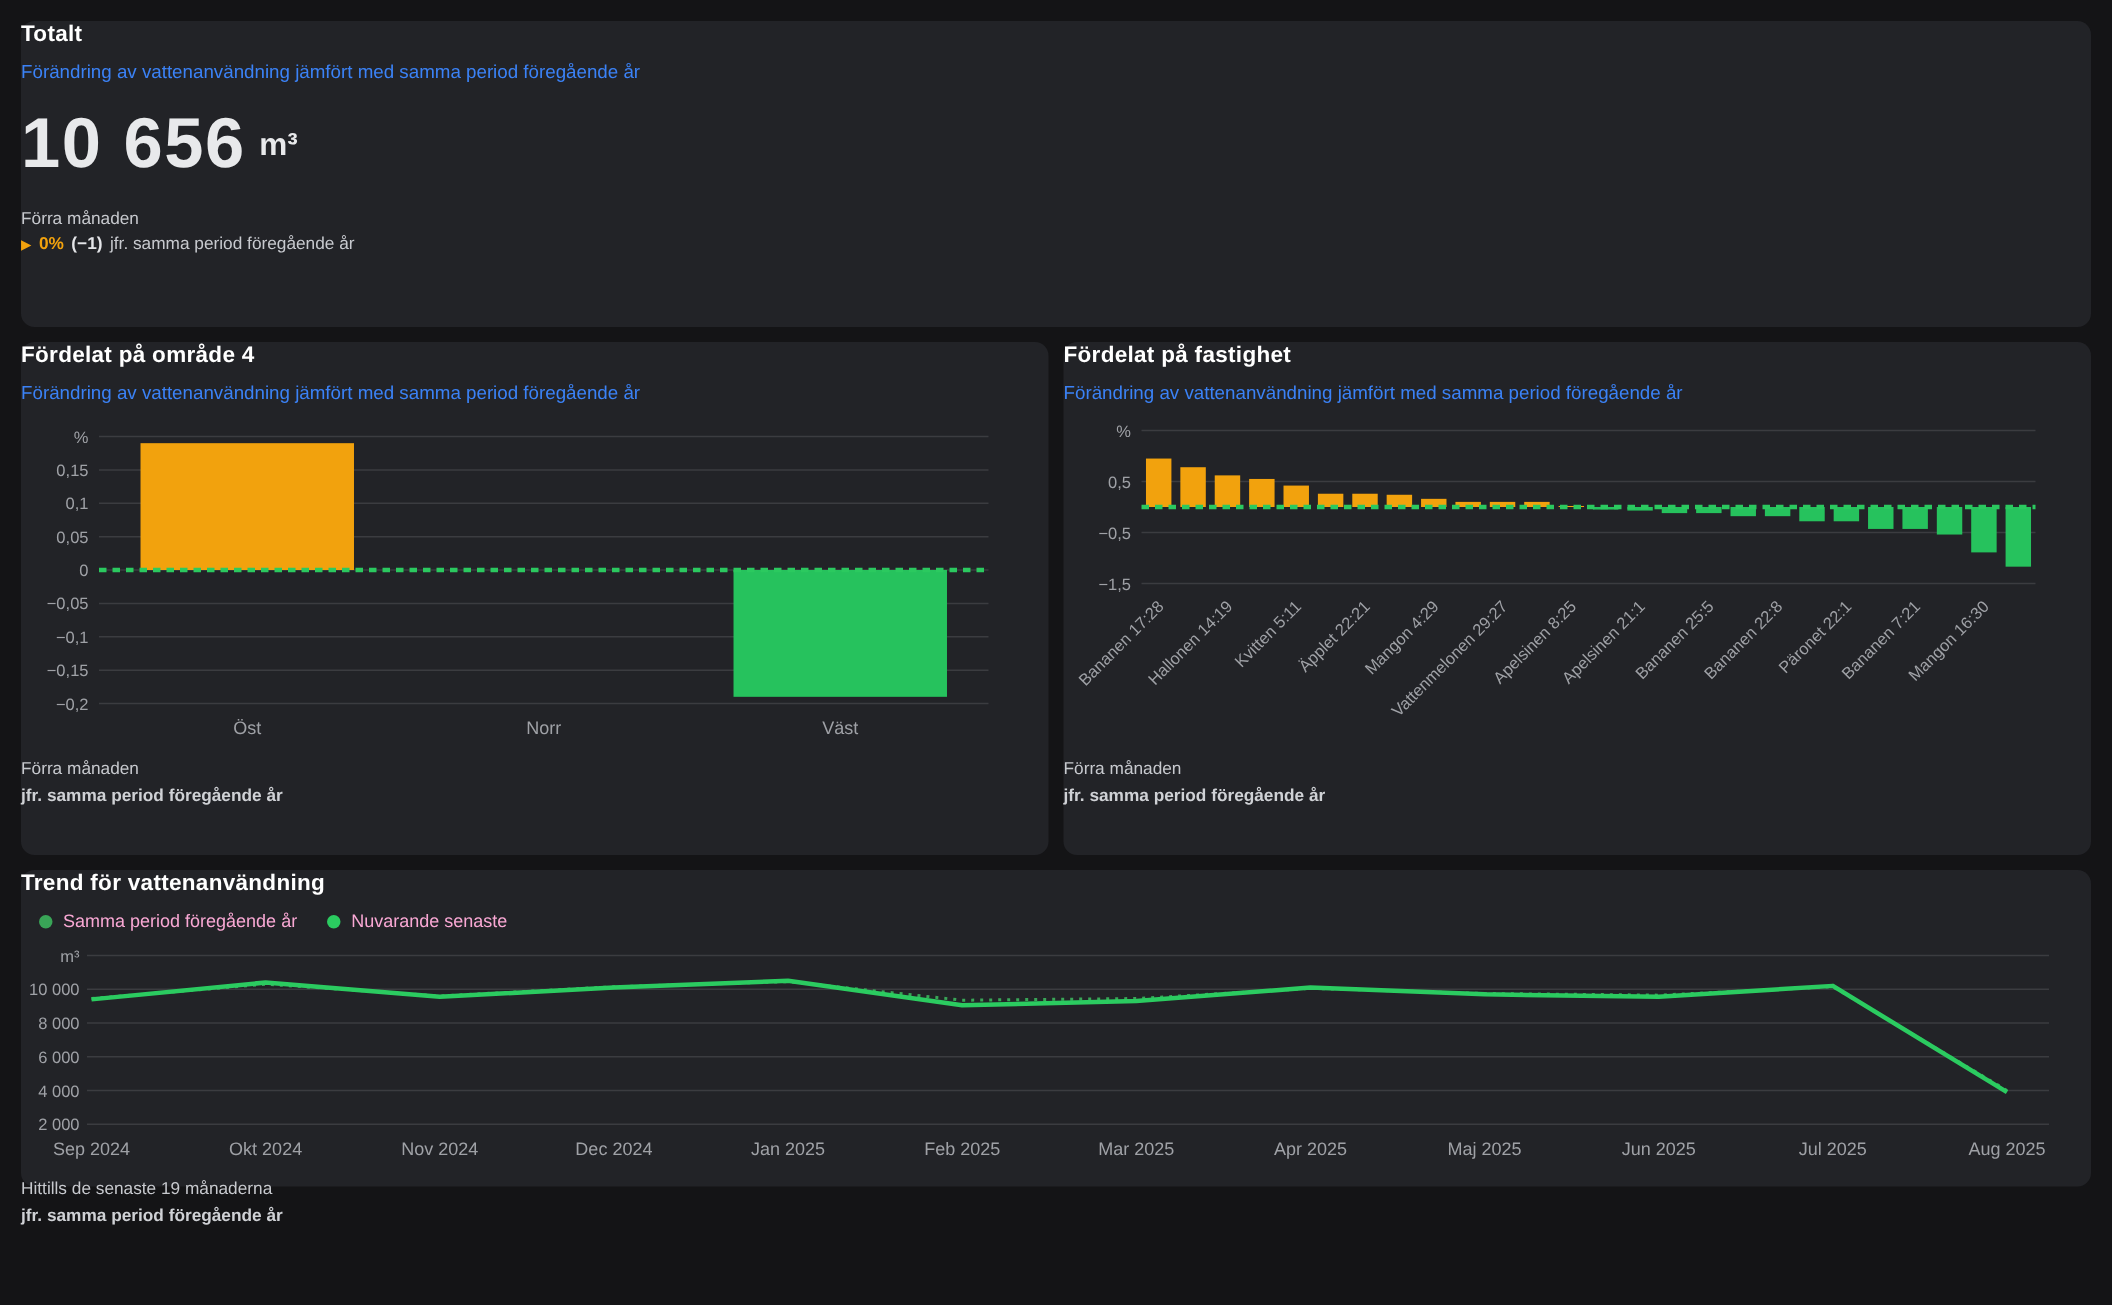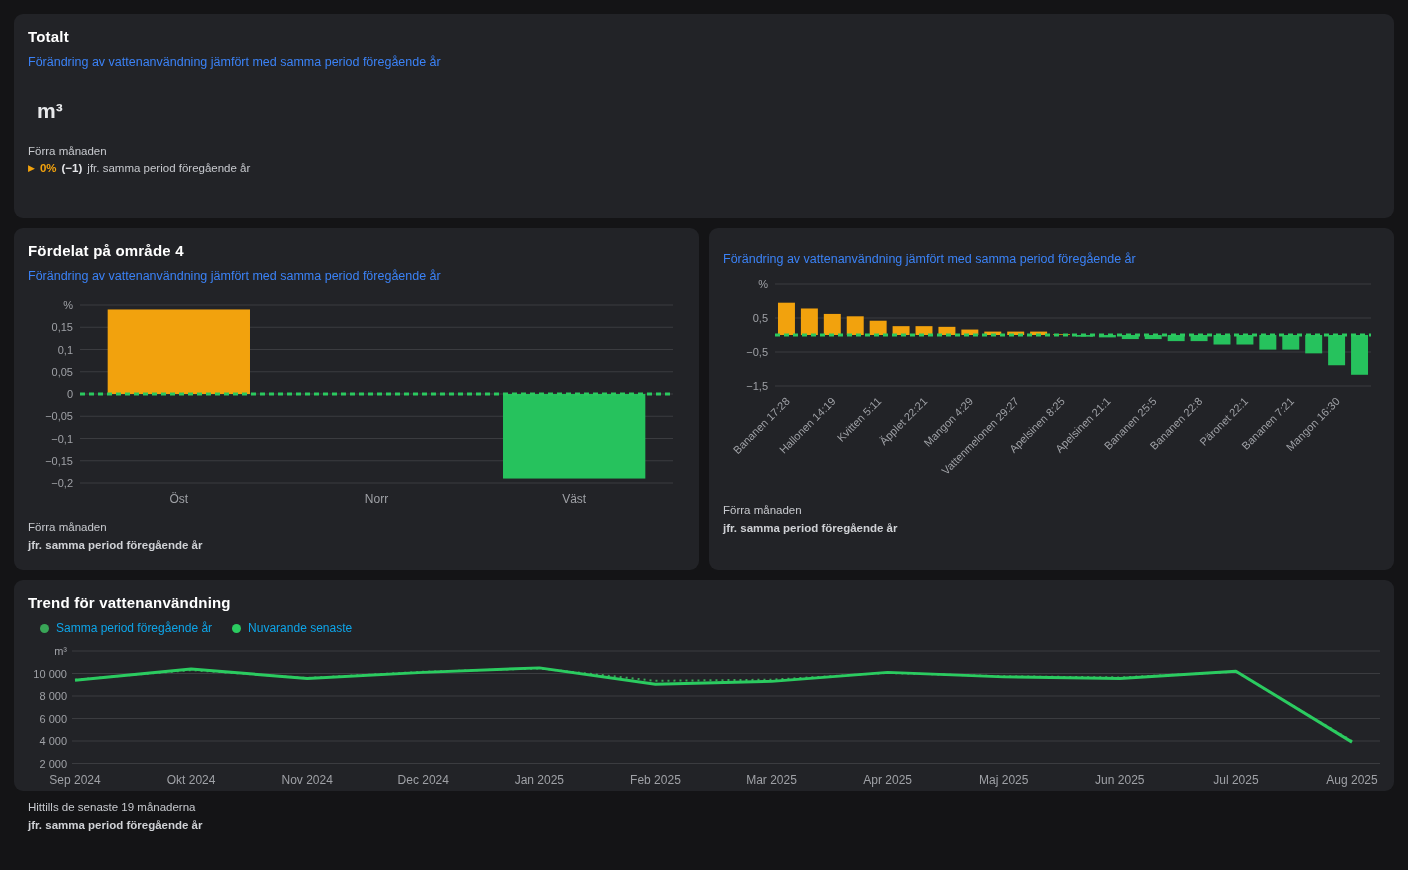--- a/index.html
+++ b/index.html
@@ -4,21 +4,21 @@
 <style>
   * { box-sizing: border-box; }
   html,body { margin:0; padding:0; }
   body {
     width:1408px; height:870px; overflow:hidden;
     background:#141416;
     font-family:"Liberation Sans", sans-serif;
     color:#E8E9EB;
   }
   .page { padding:14px; display:flex; flex-direction:column; gap:10px; }
-  .panel { background:#222327; border-radius:9px; padding:14px; }
+  .panel { background:#222327; border-radius:9px; }
   .panel-total { height:204px; }
   .row { display:flex; gap:10px; }
   .row .panel { flex:1; height:342px; }
   .panel-trend { height:211px; }
 
   .title { font-size:15px; font-weight:700; color:#FFFFFF; letter-spacing:.2px; }
   .subtitle { font-size:12.5px; color:#3b82f6; margin-top:10px; }
 
   .big-value { margin-top:16px; display:flex; align-items:flex-start; }
   .big-value .num { font-size:47px; font-weight:700; color:#E8E9EB; letter-spacing:1px; line-height:1; }
@@ -31,33 +31,34 @@
   .delta-val { color:#E4E5E8; font-weight:700; }
   .delta-suffix { color:#C7C9CE; }
 
   svg.chart { display:block; margin-top:8px; }
   svg text { font-family:"Liberation Sans", sans-serif; }
 
   .foot { margin-top:4px; font-size:11.5px; color:#C7C9CE; line-height:1.55; }
   .foot .l2 { font-weight:700; color:#CFD1D5; }
   .panel-trend .foot { margin-top:6px; }
 
-  .legend { margin:10px 0 0 12px; display:flex; align-items:center; gap:20px; font-size:12px; color:#0ea5e9; }
+  .legend { margin:10px 0 0 12px; display:flex; align-items:center; gap:20px; font-size:12px; color:#f9a8d4; }
   .legend-item { display:inline-flex; align-items:center; gap:7px; cursor:default; }
   .legend-dot { width:9px; height:9px; border-radius:50%; display:inline-block; }
 </style>
 </head>
 <body>
 
 <div class="page">
 
   <section class="panel panel-total">
     <div class="title">Totalt</div>
     <div class="subtitle">Förändring av vattenanvändning jämfört med samma period föregående år</div>
     <div class="big-value">
+      <span class="num">10 656</span>
       <span class="unit">m³</span>
     </div>
     <div class="mini-label">Förra månaden</div>
     <div class="delta-row">
       <span class="delta-icon">▶</span>
       <span class="delta-pct">0%</span>
       <span class="delta-val">(−1)</span>
       <span class="delta-suffix">jfr. samma period föregående år</span>
     </div>
   </section>
@@ -92,20 +93,21 @@
           <text x="348.5" y="212" fill="#9FA1A6" font-size="12" text-anchor="middle">Norr</text>
           <text x="546.1666666666666" y="212" fill="#9FA1A6" font-size="12" text-anchor="middle">Väst</text>
         </svg>
       <div class="foot">
         <div>Förra månaden</div>
         <div class="l2">jfr. samma period föregående år</div>
       </div>
     </section>
 
     <section class="panel">
+      <div class="title">Fördelat på fastighet</div>
       <div class="subtitle">Förändring av vattenanvändning jämfört med samma period föregående år</div>
       <svg id="chart-property" class="chart" width="657" height="224" viewBox="0 0 657 224">
           <line x1="52" x2="648" y1="10" y2="10" stroke="#3B3C40" stroke-width="1"></line>
           <line x1="52" x2="648" y1="44" y2="44" stroke="#3B3C40" stroke-width="1"></line>
           <text x="45" y="48" fill="#9FA1A6" font-size="11" text-anchor="end">0,5</text>
           <line x1="52" x2="648" y1="78" y2="78" stroke="#3B3C40" stroke-width="1"></line>
           <text x="45" y="82" fill="#9FA1A6" font-size="11" text-anchor="end">−0,5</text>
           <line x1="52" x2="648" y1="112" y2="112" stroke="#3B3C40" stroke-width="1"></line>
           <text x="45" y="116" fill="#9FA1A6" font-size="11" text-anchor="end">−1,5</text>
           <text x="45" y="14" fill="#9FA1A6" font-size="11" text-anchor="end">%</text>

